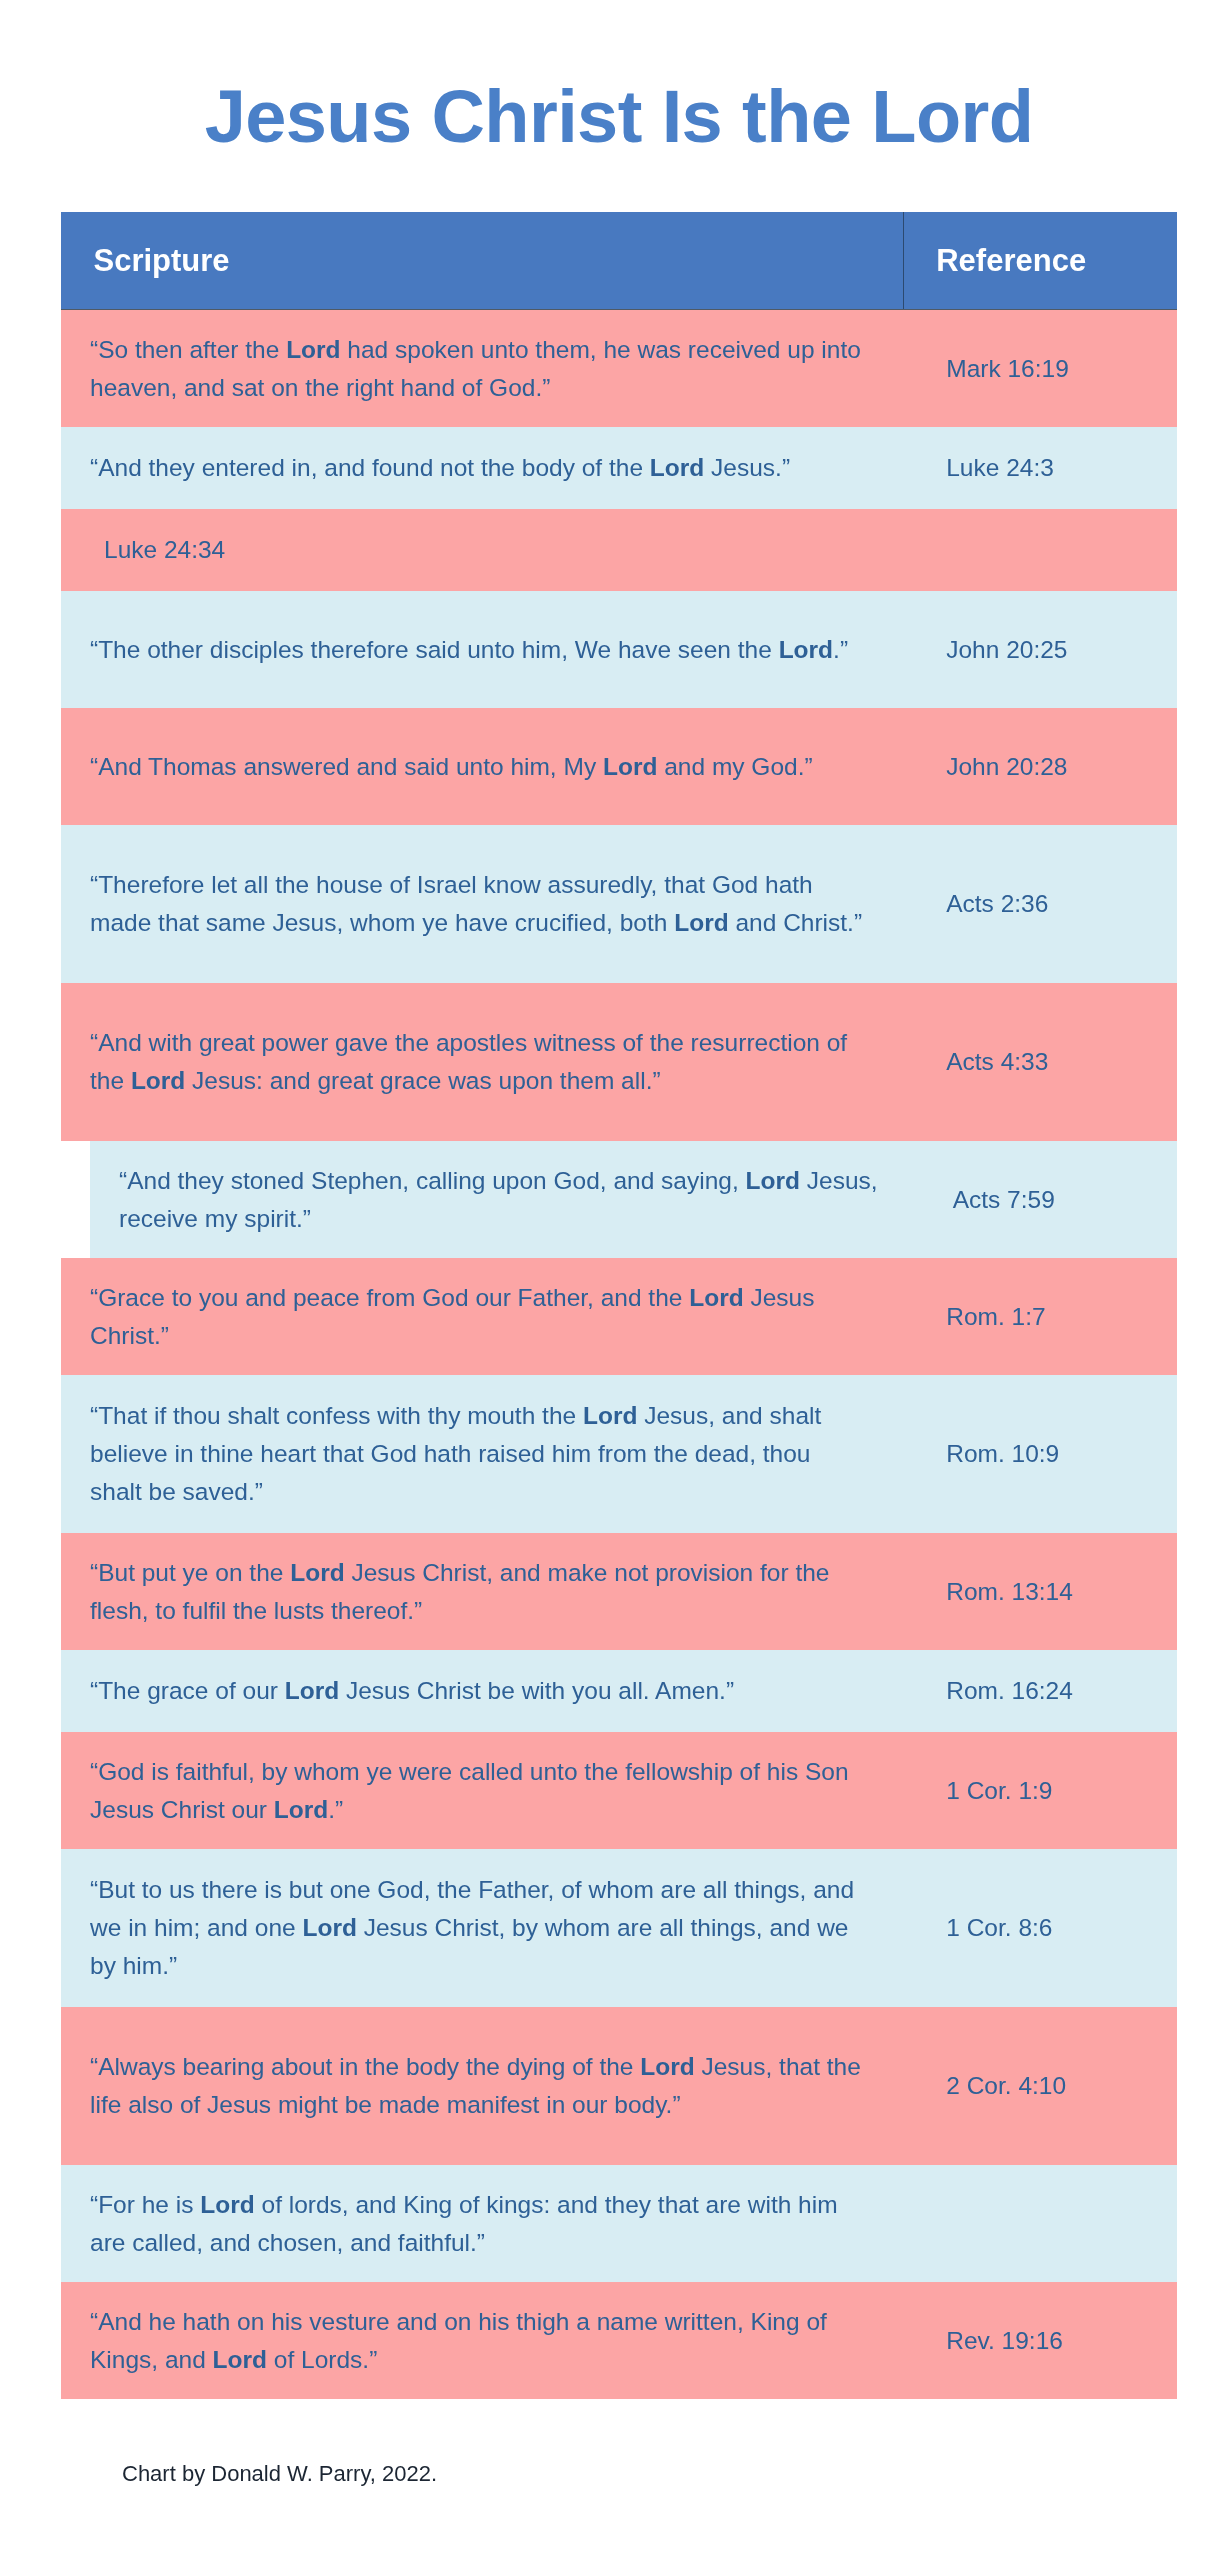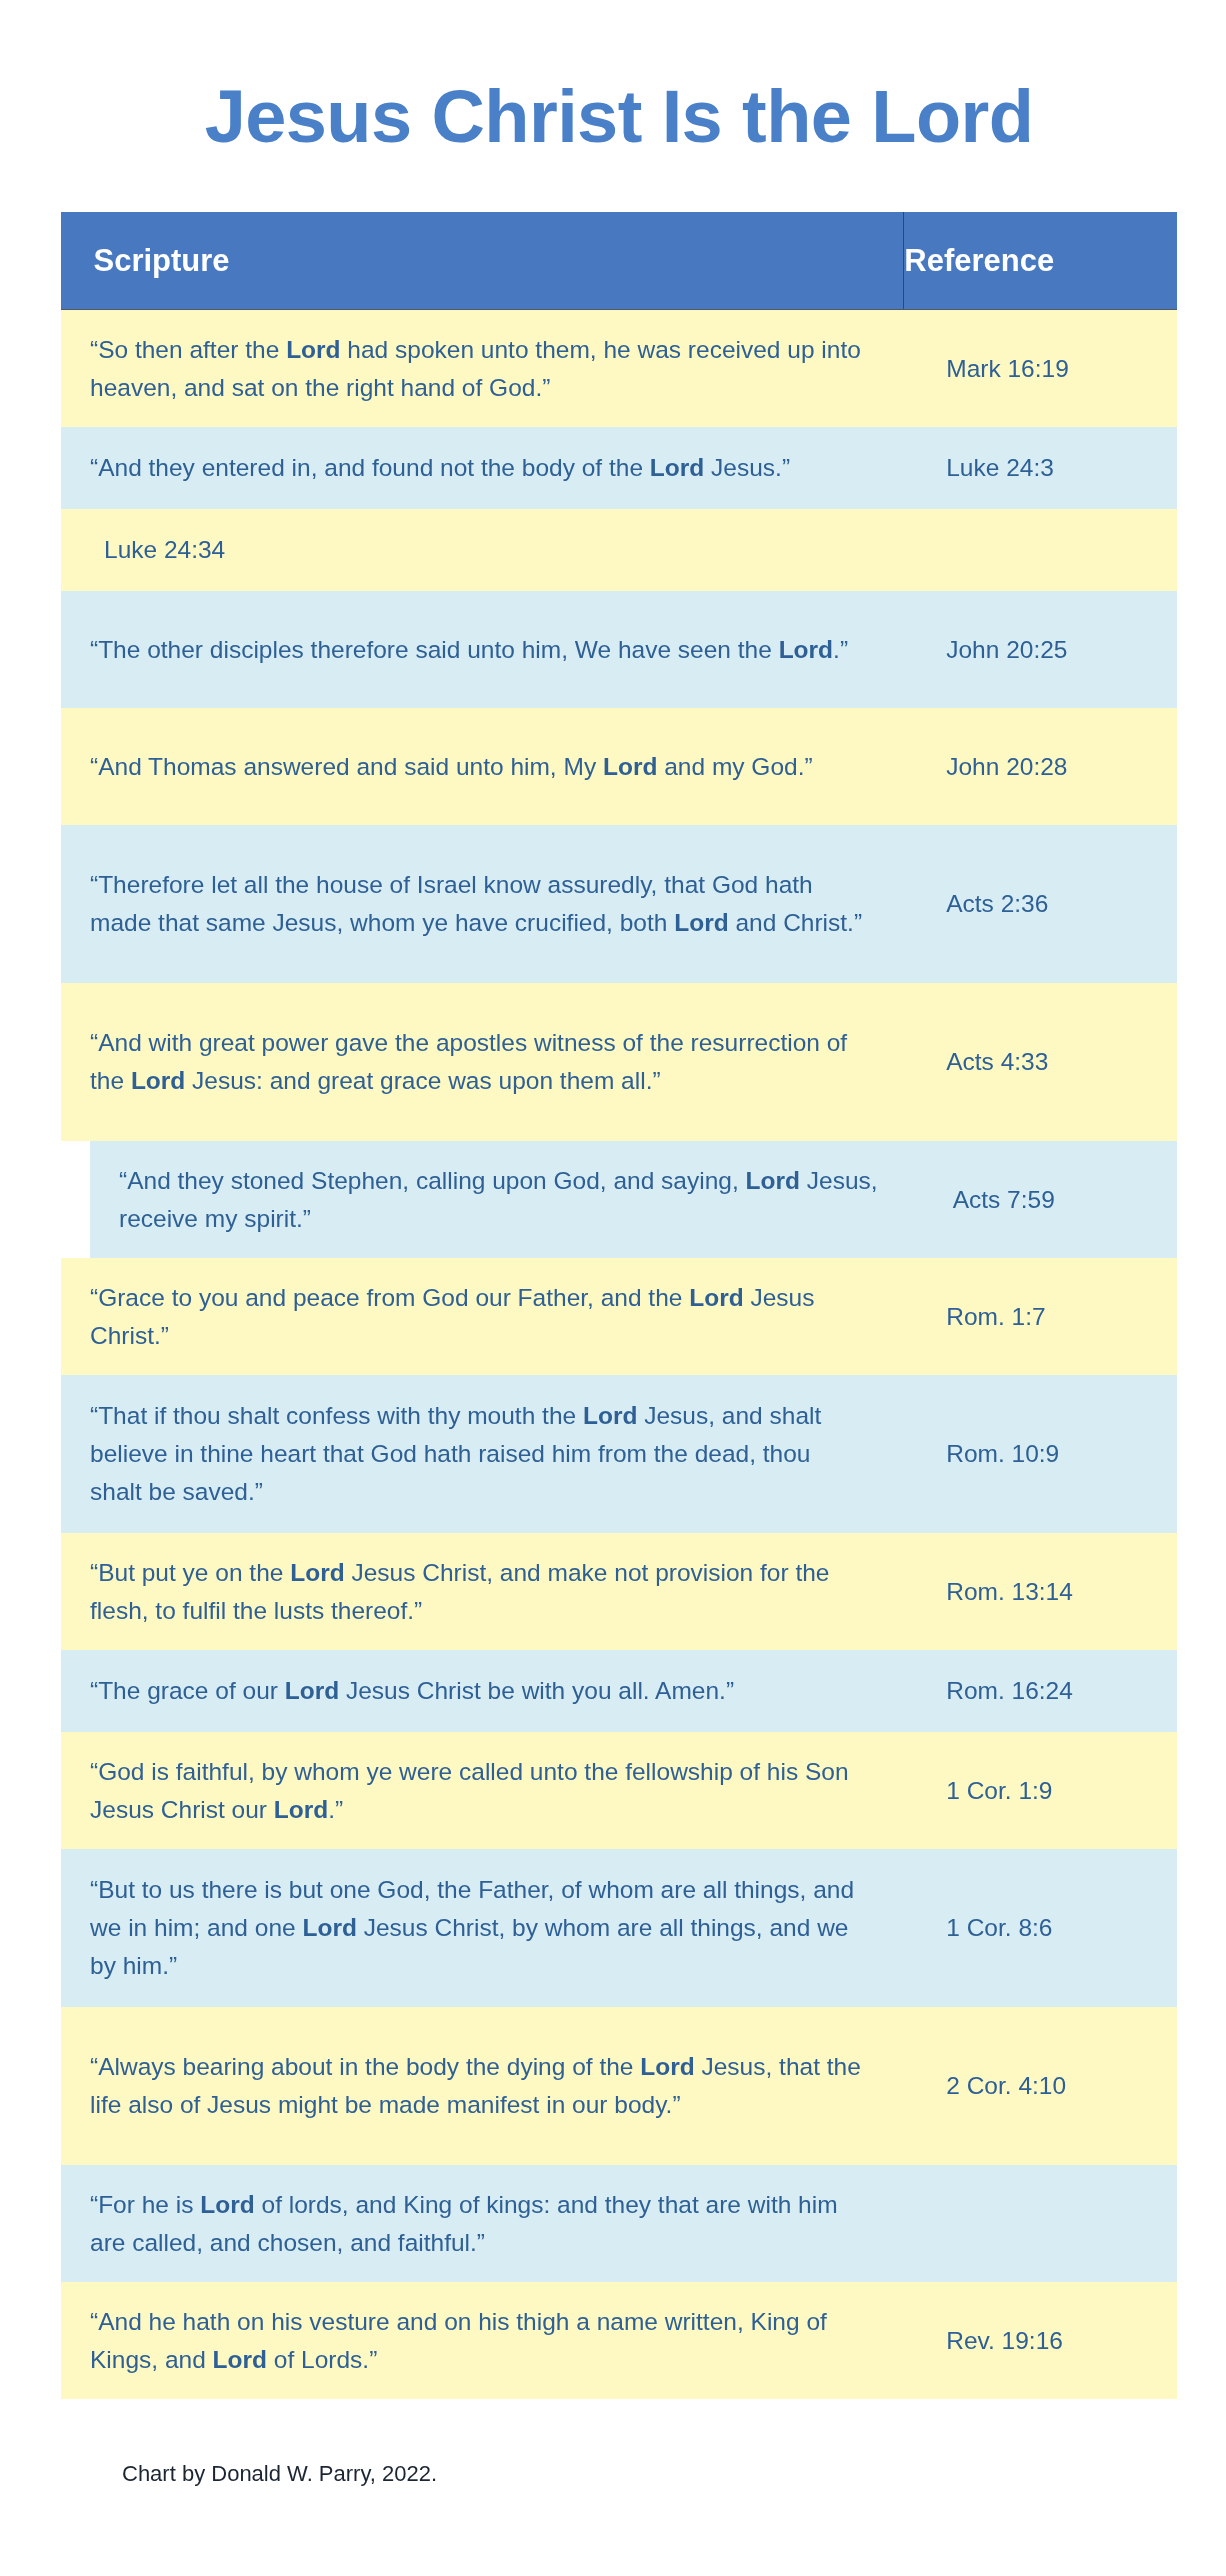--- a/index.html
+++ b/index.html
@@ -48,25 +48,26 @@
     font-size: 31px;
     font-weight: 700;
     box-sizing: border-box;
   }
   .header-cell.scripture-col {
     width: 843px;
     padding-left: 32.5px;
   }
   .header-cell.reference-col {
     width: 274px;
+    padding-left: 32px;
     border-left: 1.8px solid var(--header-divider, #2c4a70);
   }
   .row {
     display: flex;
-    background: #fef9c3;
+    background: #fca5a5;
     box-sizing: border-box;
   }
   .row:nth-child(even) {
     background: var(--row-alt-bg, #d8edf3);
   }
   .cell {
     display: flex;
     align-items: center;
     box-sizing: border-box;
   }

